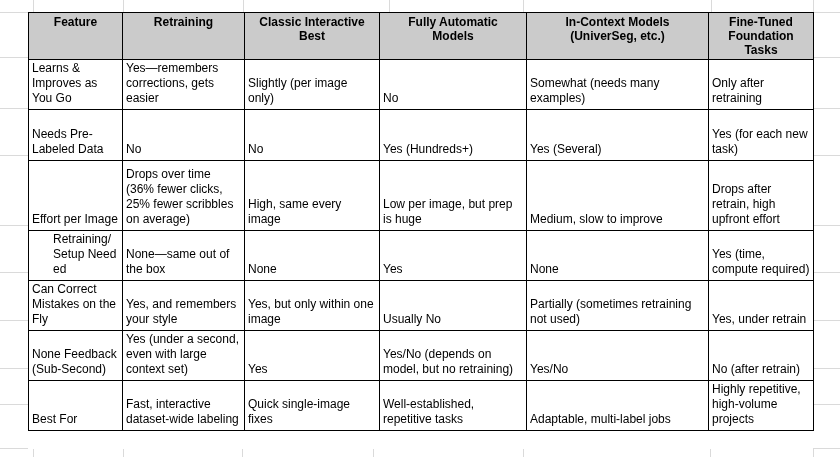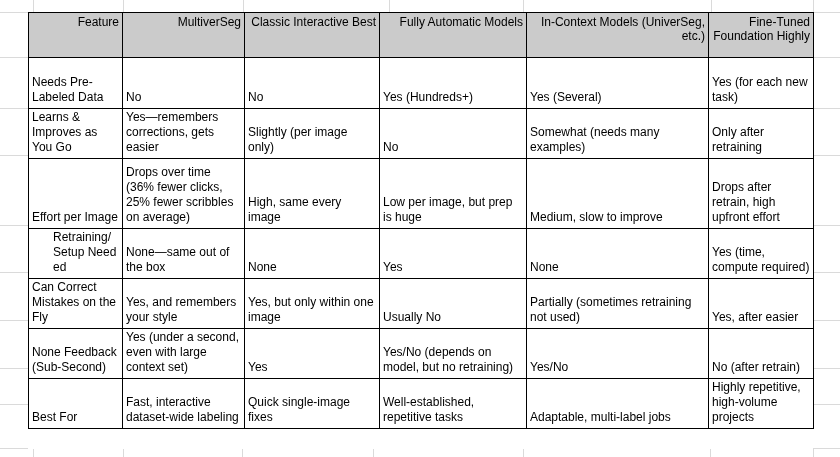--- a/index.html
+++ b/index.html
@@ -11,22 +11,22 @@
   .gl { position: absolute; background: #dadada; }
   table.cmp {
     position: absolute; left: 28px; top: 12px; width: 785px;
     border-collapse: collapse; table-layout: fixed;
   }
   .cmp th, .cmp td {
     border: 1px solid #000000; font-size: 12px; color: #000000;
     overflow-wrap: break-word; word-wrap: break-word; white-space: normal;
   }
   .cmp th {
-    background: #cbcbcb; font-weight: normal; text-align: right;
-    vertical-align: top; padding: 2px 3px; line-height: 14px;
+    background: #cbcbcb; font-weight: bold; text-align: center;
+    vertical-align: top; padding: 2px 10px; line-height: 14px;
   }
   .cmp td {
     text-align: left; vertical-align: bottom;
     padding: 1px 3px 3px 3px; line-height: 15px;
   }
   .cmp td.ba { word-break: break-all; padding-left: 24px; }
 </style>
 </head>
 <body>
 
@@ -75,43 +75,43 @@
       <col style="width:94px">
         <col style="width:122px">
         <col style="width:135px">
       <col style="width:147px">
         <col style="width:182px">
         <col style="width:105px">
     </colgroup>
     <thead>
       <tr style="height:45px">
         <th>Feature</th>
-        <th>MultiverSeg</th>
+        <th>Retraining</th>
         <th>Classic Interactive Best</th>
         <th>Fully Automatic Models</th>
         <th>In-Context Models (UniverSeg, etc.)</th>
-        <th>Fine-Tuned Foundation Highly</th>
+        <th>Fine-Tuned Foundation Tasks</th>
       </tr>
     </thead>
     <tbody>
+      <tr style="height:47px">
+        <td>Learns &amp; Improves as You Go</td>
+        <td>Yes—remembers corrections, gets easier</td>
+        <td>Slightly (per image only)</td>
+        <td>No</td>
+        <td>Somewhat (needs many examples)</td>
+        <td>Only after retraining</td>
+      </tr>
       <tr style="height:51px">
         <td>Needs Pre-Labeled Data</td>
         <td>No</td>
         <td>No</td>
         <td>Yes (Hundreds+)</td>
         <td>Yes (Several)</td>
         <td>Yes (for each new task)</td>
-      </tr>
-      <tr style="height:47px">
-        <td>Learns &amp; Improves as You Go</td>
-        <td>Yes—remembers corrections, gets easier</td>
-        <td>Slightly (per image only)</td>
-        <td>No</td>
-        <td>Somewhat (needs many examples)</td>
-        <td>Only after retraining</td>
       </tr>
       <tr style="height:70px">
         <td>Effort per Image</td>
         <td>Drops over time (36% fewer clicks, 25% fewer scribbles on average)</td>
         <td>High, same every image</td>
         <td>Low per image, but prep is huge</td>
         <td>Medium, slow to improve</td>
         <td>Drops after retrain, high upfront effort</td>
       </tr>
       <tr style="height:47px">
@@ -121,21 +121,21 @@
         <td>Yes</td>
         <td>None</td>
         <td>Yes (time, compute required)</td>
       </tr>
       <tr style="height:48px">
         <td>Can Correct Mistakes on the Fly</td>
         <td>Yes, and remembers your style</td>
         <td>Yes, but only within one image</td>
         <td>Usually No</td>
         <td>Partially (sometimes retraining not used)</td>
-        <td>Yes, after easier</td>
+        <td>Yes, under retrain</td>
       </tr>
       <tr style="height:48px">
         <td>None Feedback (Sub-Second)</td>
         <td>Yes (under a second, even with large context set)</td>
         <td>Yes</td>
         <td>Yes/No (depends on model, but no retraining)</td>
         <td>Yes/No</td>
         <td>No (after retrain)</td>
       </tr>
       <tr style="height:44px">

